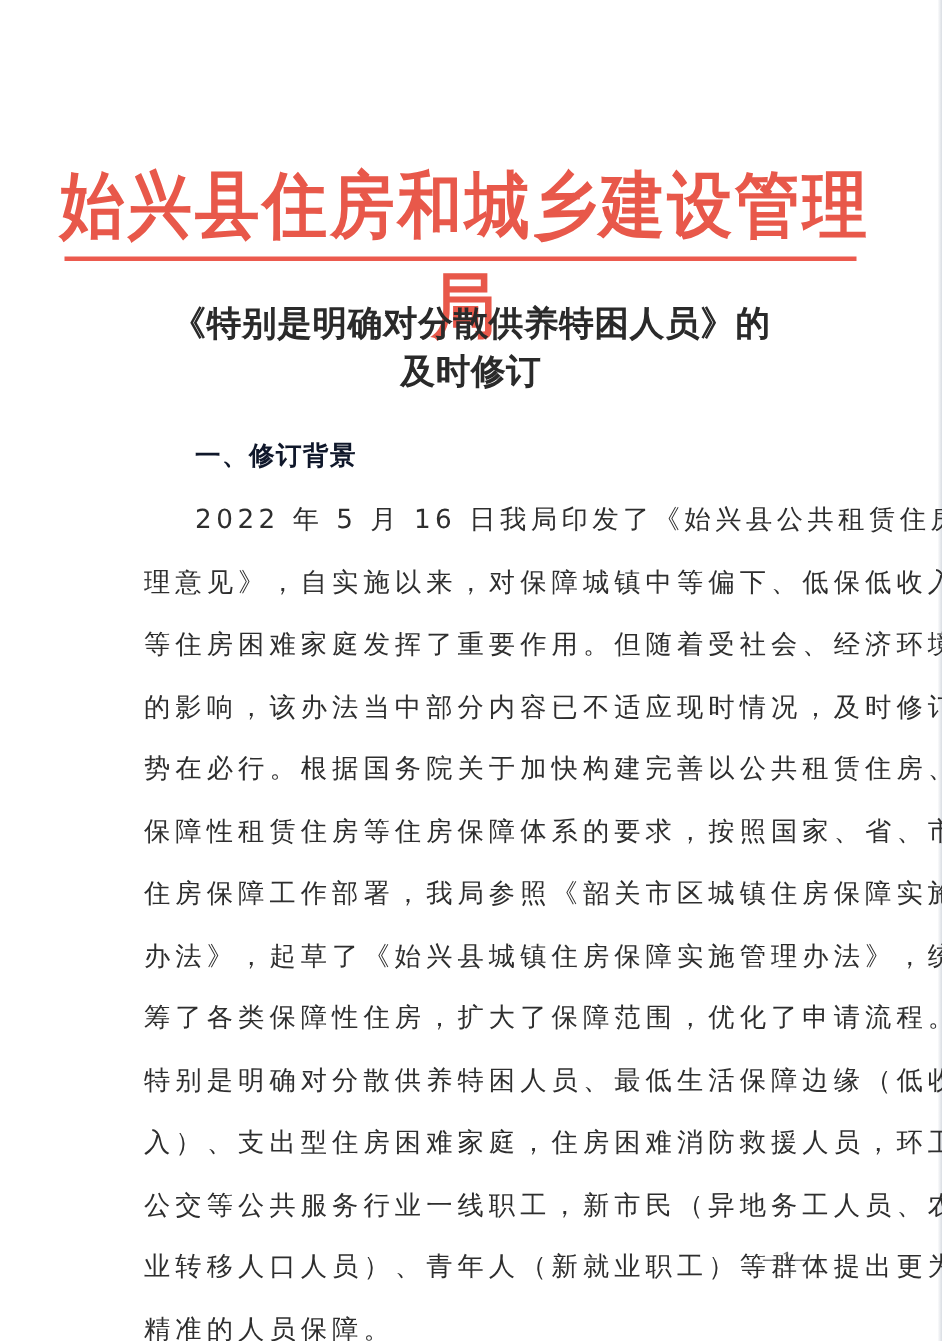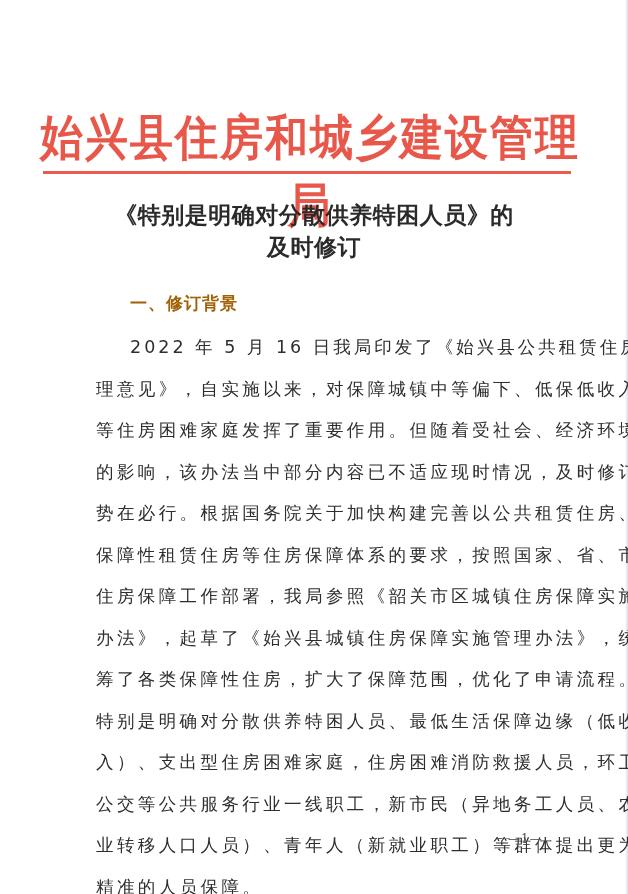--- a/index.html
+++ b/index.html
@@ -23,21 +23,21 @@
     }
     .doc-title {
       position: absolute; left: 0; width: 628px; text-align: center;
       font-family: "DejaVu Serif", serif; font-weight: bold; font-size: 23px; color: #2a2a2a;
       letter-spacing: 0.5px;
     }
     .title-l1 { top: 200px; }
     .title-l2 { top: 232px; }
     .section-heading {
       position: absolute; top: 292px; left: 130px;
-      font-family: "DejaVu Sans", sans-serif; font-weight: bold; font-size: 17px; color: #a16207;
+      font-family: "DejaVu Sans", sans-serif; font-weight: bold; font-size: 17px; color: #0f172a;
       letter-spacing: 1px;
     }
     .para { position: absolute; left: 96px; width: 444px; }
     .line {
       position: absolute; left: 0; white-space: nowrap;
       font-family: "DejaVu Sans", sans-serif; font-size: 17.5px; color: #2e2e2e;
       letter-spacing: 3.4px; line-height: 24px;
     }
     .page-number {
       position: absolute; top: 832px; left: 508px;

